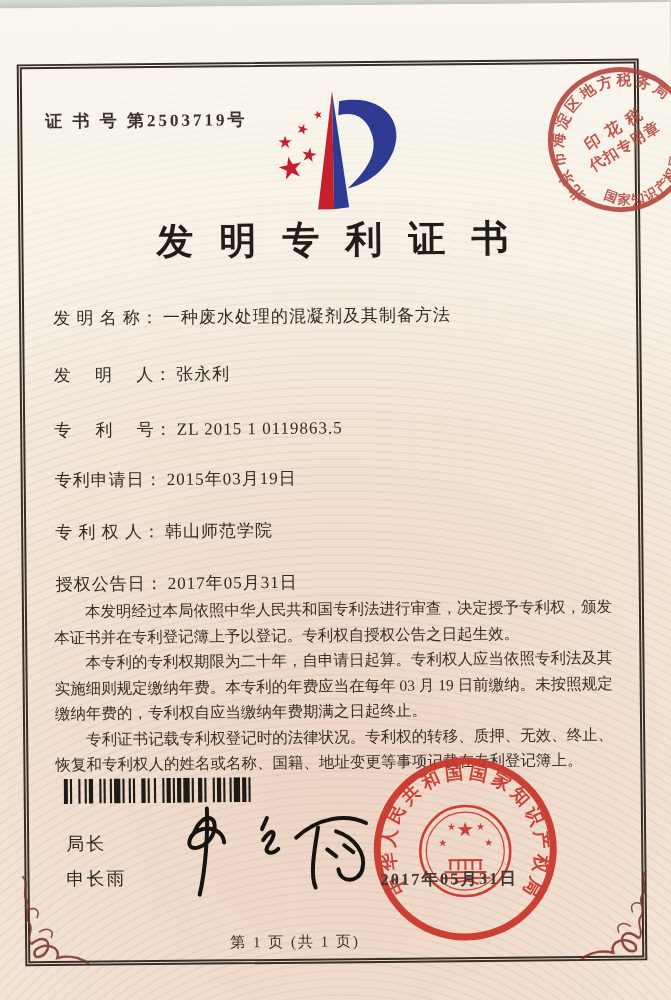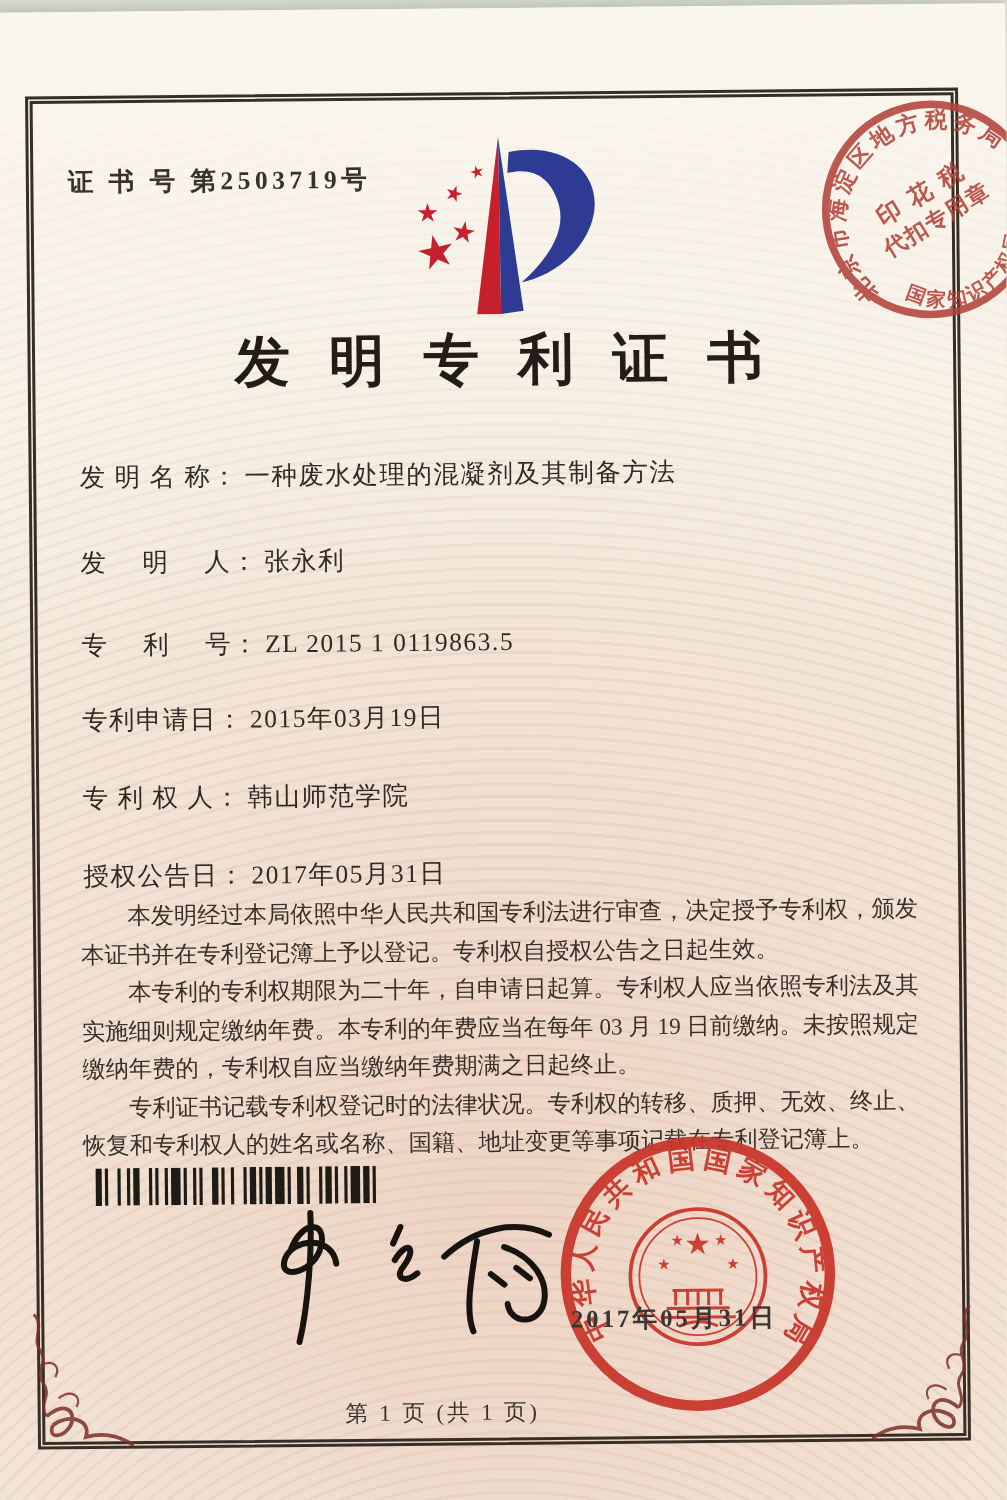--- a/index.html
+++ b/index.html
@@ -159,20 +159,24 @@
         <rect x="149.1" y="0" width="2.1" height="25"></rect>
         <rect x="153.3" y="0" width="4.2" height="25"></rect>
         <rect x="159.6" y="0" width="2.1" height="25"></rect>
         <rect x="165.9" y="0" width="2.1" height="25"></rect>
         <rect x="170.1" y="0" width="6.3" height="25"></rect>
         <rect x="178.5" y="0" width="4.2" height="25"></rect>
         <rect x="184.8" y="0" width="2.1" height="25"></rect>
       </g>
   </svg>
 
+  <div class="signer">
+    <div>局长</div>
+    <div>申长雨</div>
+  </div>
 
   <svg class="signature" viewBox="0 0 215 105">
     <g fill="none" stroke="#17130f" stroke-width="4" stroke-linecap="round" stroke-linejoin="round">
       <path d="M28,34 C36,14 52,16 48,32 C44,50 18,56 24,40 C30,26 56,26 58,44"></path>
       <path d="M41,10 C42,34 39,72 33,96"></path>
       <path d="M97,42 C106,28 112,34 103,46 C96,54 104,58 112,51"></path>
       <path d="M101,20 L96,31"></path>
       <path d="M130,40 C152,20 180,16 200,26"></path>
       <path d="M152,30 C147,58 144,78 149,90"></path>
       <path d="M170,34 C188,40 200,56 196,72 C192,86 174,86 172,72"></path>

